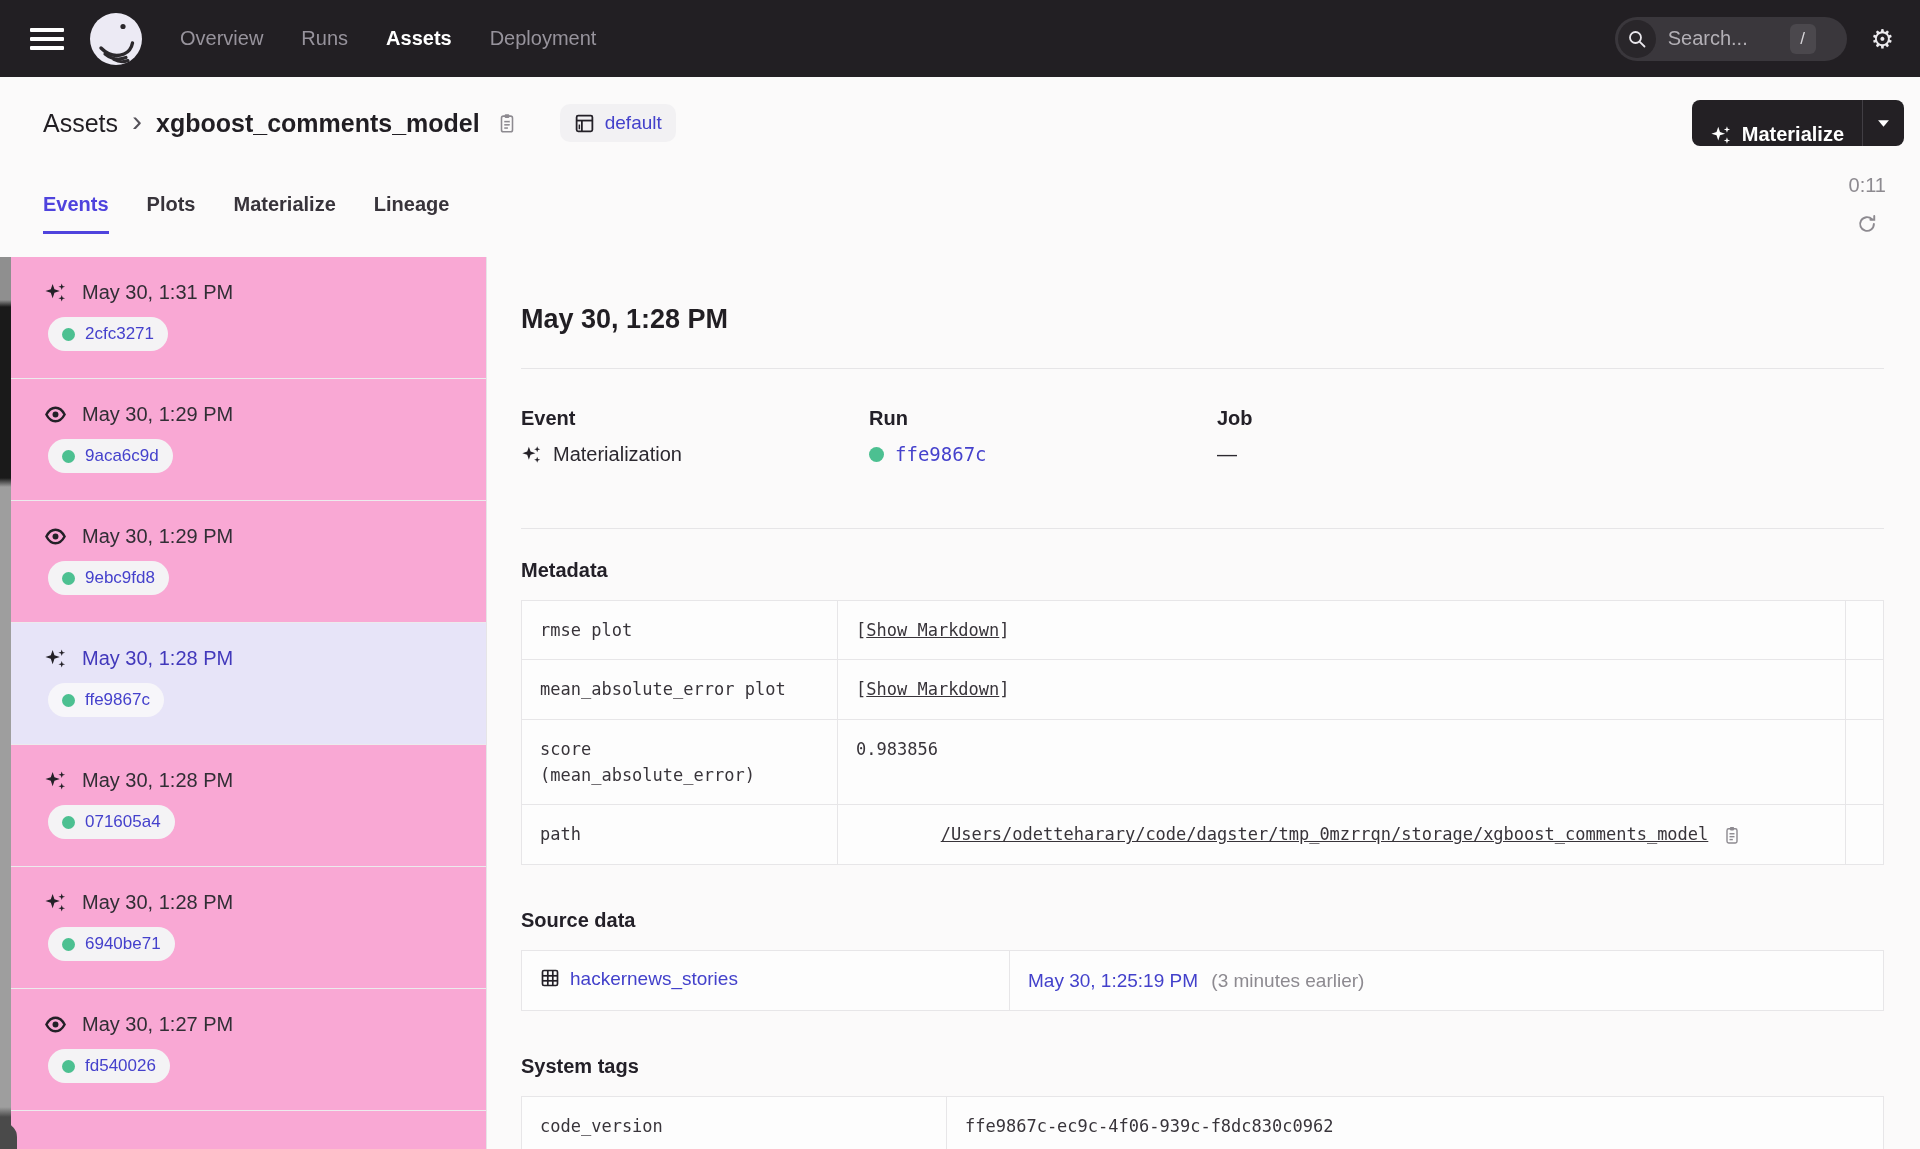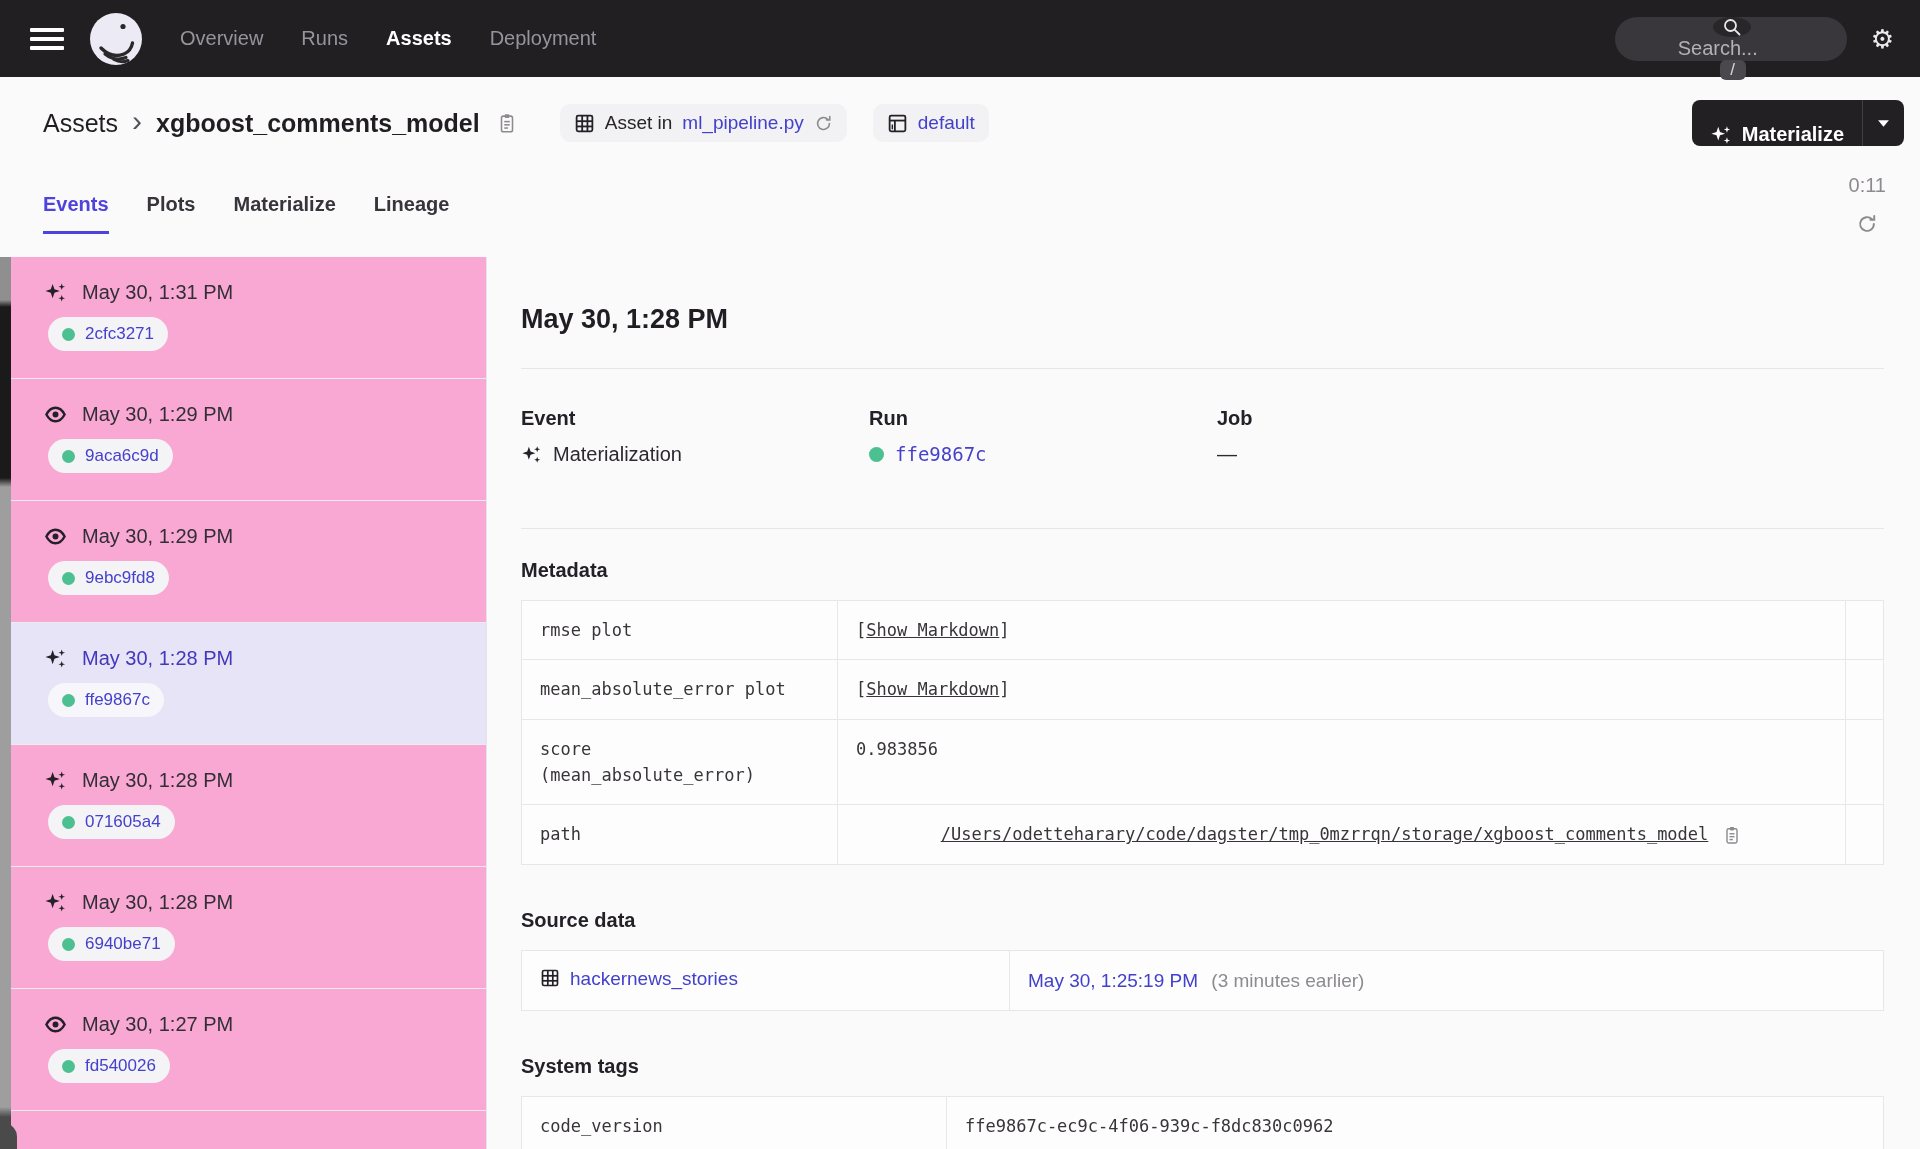--- a/index.html
+++ b/index.html
@@ -10,21 +10,21 @@
   
   .topnav { height:77px; background:#221f23; display:flex; align-items:center;
             padding:0 26px 0 30px; }
   .hamburger { width:34px; display:flex; flex-direction:column; gap:5px; cursor:pointer; }
   .hamburger span { height:4px; background:#ffffff; border-radius:1px; }
   .logo { width:52px; height:52px; margin-left:26px; flex:0 0 auto; }
   .nav-items { display:flex; gap:38px; margin-left:38px; }
   .nav-item { font-size:20px; color:#97939c; cursor:pointer; }
   .nav-item.active { color:#ffffff; font-weight:700; }
   .search { margin-left:auto; width:232px; height:44px; background:#3a373c;
-            border-radius:22px; display:flex; align-items:center;flex-direction:column; }
+            border-radius:22px; display:flex; align-items:center; }
   .search-circle { width:38px; height:38px; border-radius:50%; background:#29262a;
                    margin-left:3px; display:flex; align-items:center; justify-content:center; }
   .search-input { background:transparent; border:none; outline:none; color:#cac7cd;
                   font-size:20px; width:118px; margin-left:12px; font-family:"Liberation Sans",sans-serif; }
   .search-input::placeholder { color:#b3b0b6; opacity:1; }
   .slash-badge { width:26px; height:30px; background:#4b484d; border-radius:6px; color:#d8d6da;
                  display:flex; align-items:center; justify-content:center; font-size:17px; margin-left:4px; }
   .gear { margin-left:24px; color:#eceaee; font-size:26px; line-height:1; cursor:pointer; }
 
   
@@ -153,39 +153,20 @@
             <line x1="9" y1="14" x2="15" y2="14"></line>
             <line x1="9" y1="17.5" x2="13" y2="17.5"></line>
         </svg>
       </span>
     </div>
     <div class="badges">
       <div class="badge">
         <span>
           <svg viewBox="0 0 20 20" width="21" height="21" fill="none" stroke="#232027" stroke-width="1.7">
             <rect x="2.5" y="2.5" width="15" height="15" rx="1.5"></rect>
-            <line x1="2.5" y1="7.8" x2="17.5" y2="7.8"></line>
-              <line x1="2.5" y1="12.8" x2="17.5" y2="12.8"></line>
-            <line x1="7.8" y1="2.5" x2="7.8" y2="17.5"></line>
-              <line x1="12.8" y1="2.5" x2="12.8" y2="17.5"></line>
-          </svg>
-        </span>
-        <span>Asset in</span>
-        <span class="link">ml_pipeline.py</span>
-        <span class="reload">
-          <svg viewBox="0 0 24 24" width="19" height="19" fill="none" stroke="currentColor" stroke-width="2" stroke-linecap="round">
-            <path d="M19.5 12 a7.5 7.5 0 1 1 -2.1 -5.2"></path>
-              <path d="M19.9 3.2 L19.9 7.4 L15.7 7.4"></path>
-          </svg>
-        </span>
-      </div>
-      <div class="badge">
-        <span>
-          <svg viewBox="0 0 20 20" width="21" height="21" fill="none" stroke="#232027" stroke-width="1.7">
-            <rect x="2.5" y="2.5" width="15" height="15" rx="1.5"></rect>
             <line x1="2.5" y1="7.2" x2="17.5" y2="7.2"></line>
             <line x1="7.5" y1="7.2" x2="7.5" y2="17.5"></line>
             <rect x="4.4" y="11" width="1.4" height="4.5" fill="#232027" stroke="none"></rect>
           </svg>
         </span>
         <span class="link">default</span>
       </div>
     </div>
     <div class="materialize">
       <div class="mat-main">

